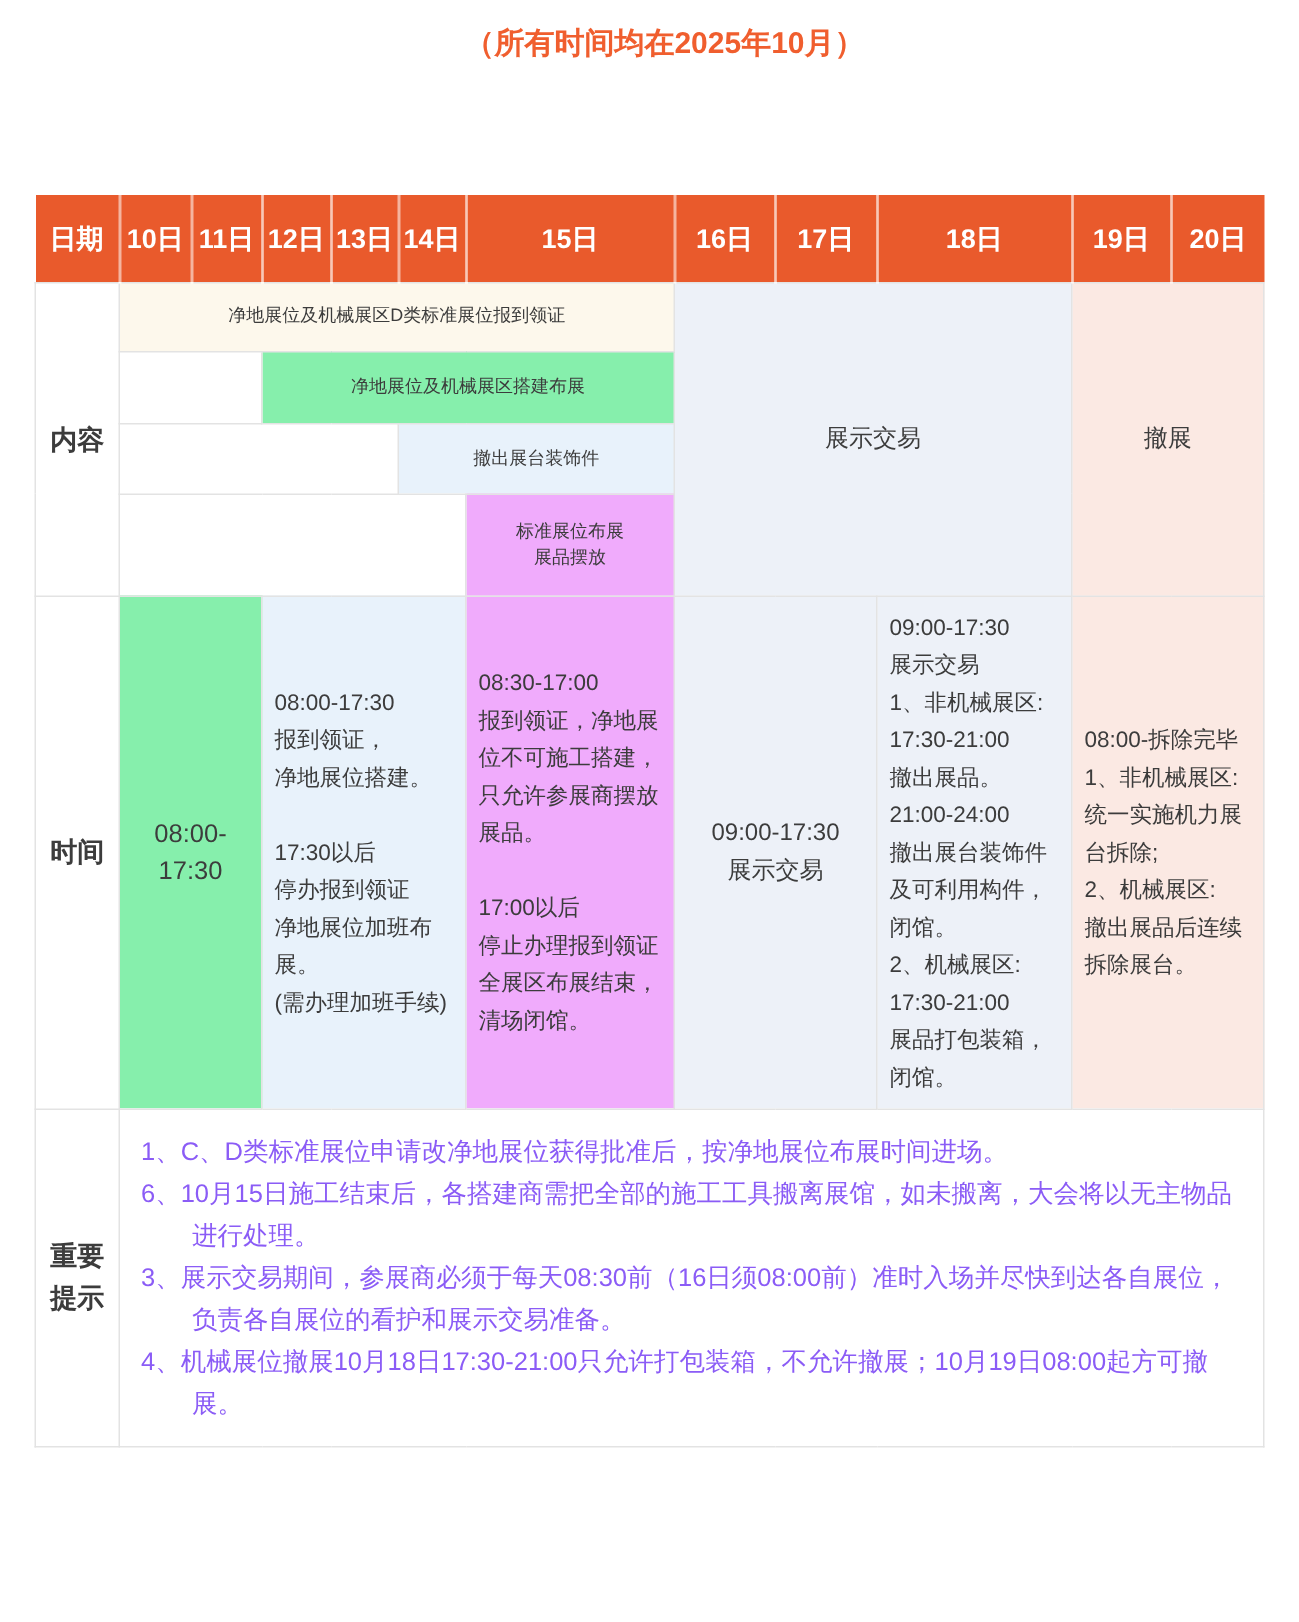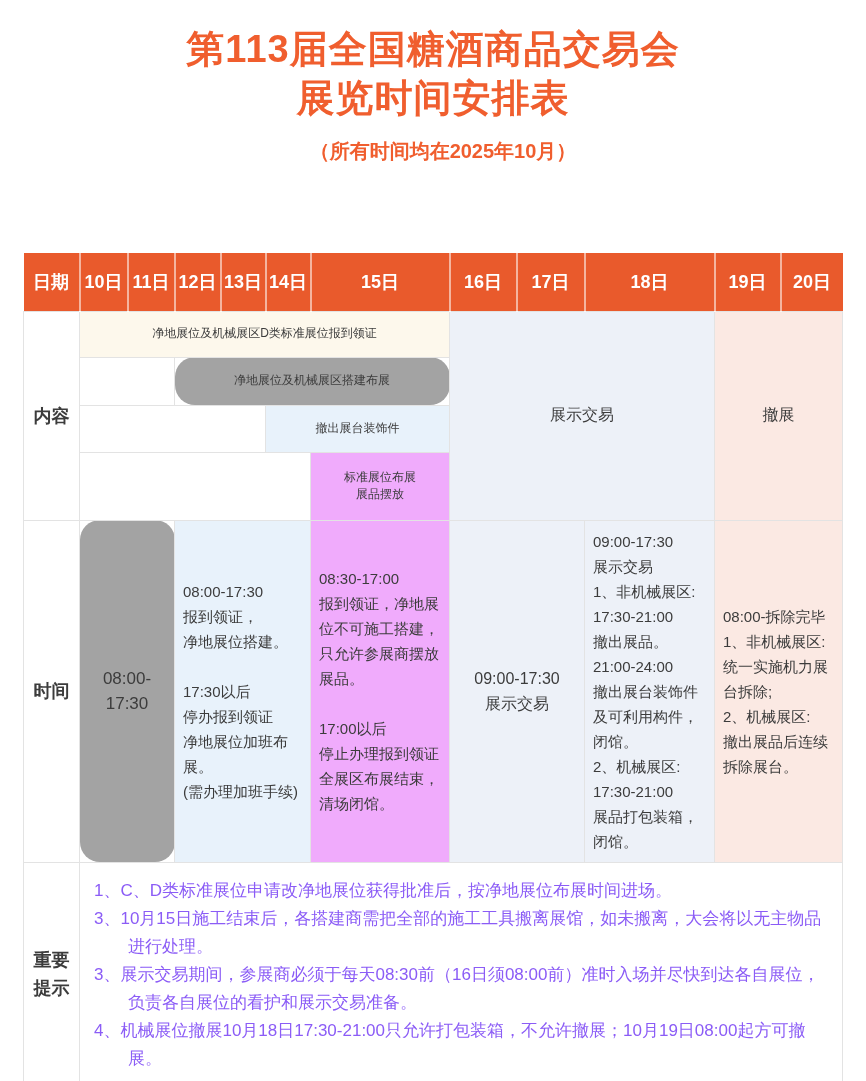--- a/index.html
+++ b/index.html
@@ -72,21 +72,21 @@
   tr.c3 { height: 47px; }
   tr.c4 { height: 68px; }
   .bar {
     text-align: center;
     font-size: 12px;
     white-space: pre-line;
     line-height: 1.45;
     padding: 2px 4px;
   }
   .bg-cream  { background: #FDF8EC; }
-  .bg-white  { background: #a3a3a3; border-radius: 20px; }
+  .bg-white  { background: #86efac; }
   .bg-blue   { background: #E8F2FB; }
   .bg-green  { background: #f0abfc; }
   .bg-bgrey  { background: #EDF1F8; }
   .bg-pink   { background: #FBE9E3; }
   .big {
     text-align: center;
     font-size: 16px;
   }
   .empty { background: #ffffff; }
 
@@ -111,24 +111,20 @@
     padding-left: 2em;
     text-indent: -2em;
     color: #8b5cf6;
   }
 </style>
 </head>
 <body>
 
 <div class="page">
 
-  <div class="title">
-    <div>第113届全国糖酒商品交易会</div>
-    <div>展览时间安排表</div>
-  </div>
   <div class="subtitle">（所有时间均在2025年10月）</div>
 
   <table class="schedule">
     <colgroup>
       <col style="width:56px">
         <col style="width:48px">
         <col style="width:47px">
       <col style="width:46px">
         <col style="width:45px">
         <col style="width:45px">
@@ -218,21 +214,21 @@
 2、机械展区:
 撤出展品后连续
 拆除展台。</td>
       </tr>
 
       <tr class="notes-row">
         <th class="rowlabel pre">重要
 提示</th>
         <td class="notes-cell" colspan="11">
           <div class="note">1、C、D类标准展位申请改净地展位获得批准后，按净地展位布展时间进场。</div>
-          <div class="note">3、10月15日施工结束后，各搭建商需把全部的施工工具搬离展馆，如未搬离，大会将以无主物品进行处理。</div>
+          <div class="note">6、10月15日施工结束后，各搭建商需把全部的施工工具搬离展馆，如未搬离，大会将以无主物品进行处理。</div>
           <div class="note">3、展示交易期间，参展商必须于每天08:30前（16日须08:00前）准时入场并尽快到达各自展位，负责各自展位的看护和展示交易准备。</div>
           <div class="note">4、机械展位撤展10月18日17:30-21:00只允许打包装箱，不允许撤展；10月19日08:00起方可撤展。</div>
         </td>
       </tr>
     </tbody>
   </table>
 
 </div>
 
 </body></html>

